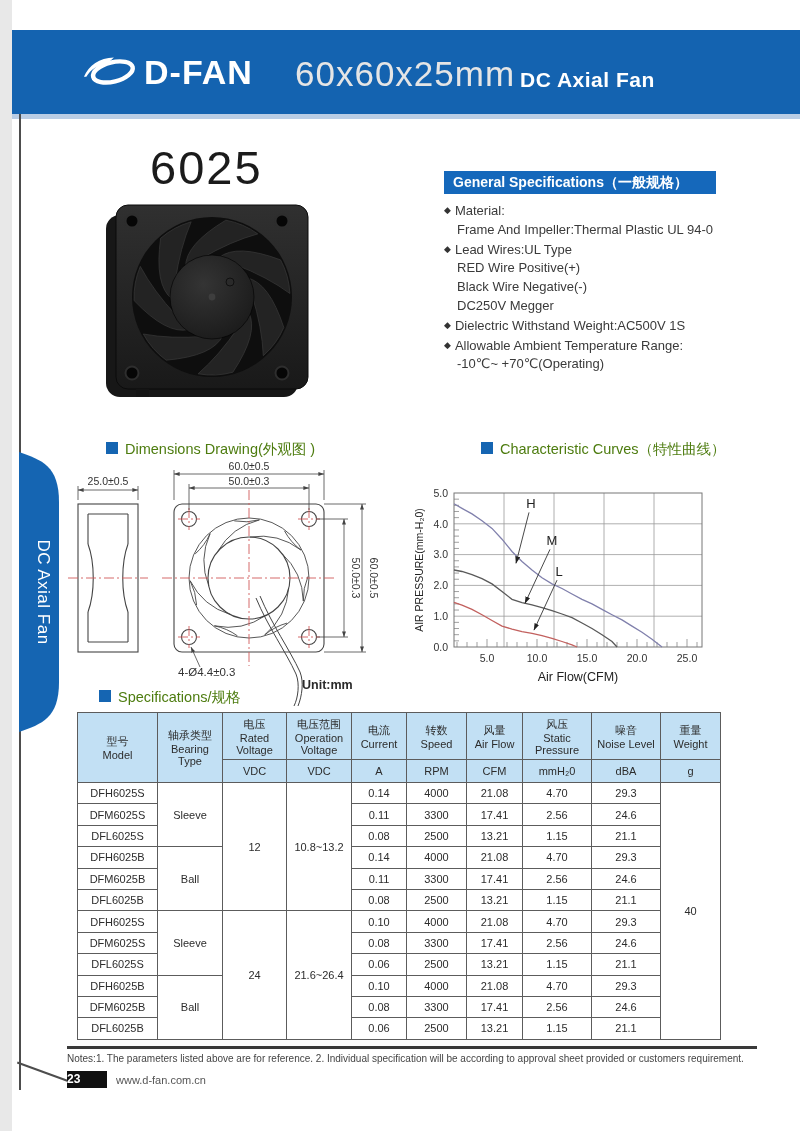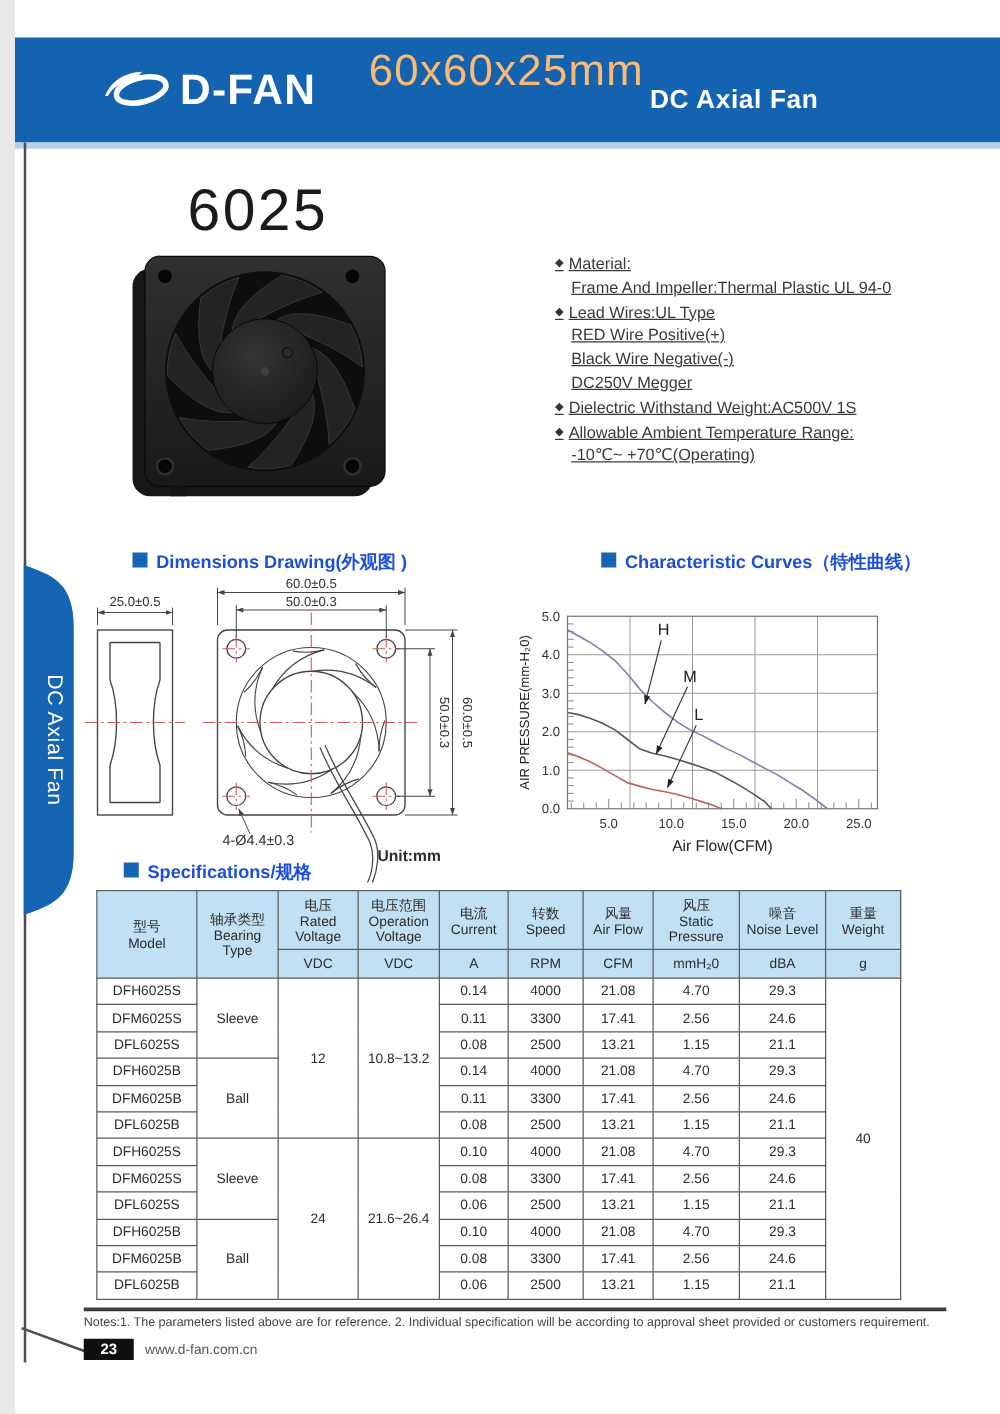--- a/index.html
+++ b/index.html
@@ -3,59 +3,59 @@
 <meta charset="utf-8">
 <style>
   html,body{margin:0;padding:0;background:#e8e8e8;}
   .page{position:relative;width:800px;height:1131px;background:#ffffff;overflow:hidden;
         font-family:"Liberation Sans","DejaVu Sans",sans-serif;color:#222;margin-left:12px;}
   
   .banner{position:absolute;left:0;top:30px;width:800px;height:84px;background:#1463b0;}
   .banner-strip{position:absolute;left:0;top:114px;width:800px;height:5px;background:#b9cde5;}
   .logo-svg{position:absolute;left:70px;top:19px;}
   .logo-text{position:absolute;left:132px;top:23px;font-size:34px;font-weight:bold;color:#fff;letter-spacing:1px;}
-  .banner-title{position:absolute;left:283px;top:7px;font-size:35px;color:#fdba74;letter-spacing:1px;}
+  .banner-title{position:absolute;left:283px;top:24px;font-size:35px;color:#e5e5e5;letter-spacing:1px;}
   .banner-sub{position:absolute;left:508px;top:38px;font-size:21px;font-weight:bold;color:#fff;letter-spacing:0.5px;}
   
   .left-line{position:absolute;left:7px;top:114px;width:2px;height:976px;background:#4d4d4d;}
   .left-diag{position:absolute;left:2px;top:1080px;width:54px;height:2px;background:#4d4d4d;
              transform-origin:right center;transform:rotate(20deg);}
   .right-line{position:absolute;left:793px;top:114px;width:1px;height:932px;background:#b5b5b5;}
   
   .side-tab{position:absolute;left:0;top:448px;}
   
   .model-number{position:absolute;left:138px;top:140px;font-size:47px;color:#1b1b1b;letter-spacing:2px;}
   .fan-photo{position:absolute;left:90px;top:203px;}
   
   .gs-bar{position:absolute;left:432px;top:171px;width:272px;height:23px;background:#1568bb;
           color:#fff;font-size:14px;font-weight:bold;line-height:23px;padding-left:9px;box-sizing:border-box;}
   .gs-list{position:absolute;left:432px;top:201px;width:345px;}
-  .gs-item{font-size:13px;line-height:18.8px;color:#3a3a3a;white-space:nowrap;text-decoration:underline;}
+  .gs-item{font-size:13px;line-height:18.8px;color:#3a3a3a;white-space:nowrap;}
   .gs-item.b::before{content:"◆";font-size:9px;margin-right:4px;vertical-align:2px;color:#333;}
   .gs-item.i{padding-left:13px;}
   
-  .sec-title{position:absolute;font-size:14.5px;font-weight:bold;color:#1d4ed8;white-space:nowrap;padding-left:32px;}
+  .sec-title{position:absolute;font-size:14.5px;font-weight:normal;color:#4d7c0f;white-space:nowrap;padding-left:32px;}
   .sec-title .sq{display:inline-block;width:12px;height:12px;background:#1565b2;margin-right:7px;}
   
   .dim-svg{position:absolute;left:50px;top:460px;}
   .chart-svg{position:absolute;left:400px;top:455px;}
   
   .spec-table{position:absolute;left:65px;top:712px;border-collapse:collapse;table-layout:fixed;}
   .spec-table th,.spec-table td{border:1px solid #5c5c5c;text-align:center;vertical-align:middle;
       font-size:11px;color:#2c2c2c;padding:0;font-weight:normal;}
   .spec-table thead th{background:#c2e0f4;}
   .spec-table thead tr:first-child th{height:46px;}
   .spec-table thead tr:last-child th{height:22px;}
   .spec-table tbody td{height:20.4px;background:#fff;}
   .spec-table{border:1.5px solid #444;}
   
   .foot-rule{position:absolute;left:55px;top:1046px;width:690px;height:2.5px;background:#3a3a3a;}
   .notes{position:absolute;left:55px;top:1053px;width:700px;font-size:10px;color:#444;}
   .page-box{position:absolute;left:55px;top:1071px;width:40px;height:17px;background:#101010;color:#fff;
-            font-size:12px;font-weight:bold;text-align:center;line-height:17px;}
+            font-size:12px;font-weight:bold;text-align:left;line-height:17px;}
   .website{position:absolute;left:104px;top:1074px;font-size:11px;color:#555;}
 </style>
 </head>
 <body>
 
 <div class="page">
 
   <div class="banner">
     <svg class="logo-svg" width="58" height="44" viewBox="0 0 60 34">
       <path d="M2,23 C7,11 18,3.5 33,3 L26,9.5 C16,10.5 9,15.5 4.5,23 Z" fill="#ffffff"></path>
@@ -103,20 +103,21 @@
     <circle cx="110" cy="94" r="42" fill="url(#hubG)" stroke="#000" stroke-width="0.6"></circle>
     <circle cx="110" cy="94" r="3.4" fill="#3e3e3e"></circle>
     <circle cx="128" cy="79" r="4" fill="#2a2a2a" stroke="#101010"></circle>
     <circle cx="30" cy="18" r="6.5" fill="#060606" stroke="#2e2e2e" stroke-width="2"></circle>
     <circle cx="180" cy="18" r="6.5" fill="#060606" stroke="#2e2e2e" stroke-width="2"></circle>
     <circle cx="30" cy="170" r="6.5" fill="#060606" stroke="#2e2e2e" stroke-width="2"></circle>
     <circle cx="180" cy="170" r="6.5" fill="#060606" stroke="#2e2e2e" stroke-width="2"></circle>
     <rect x="34" y="186" width="13" height="8" fill="#141414"></rect>
   </svg>
 
+  <div class="gs-bar">General Specifications（一般规格）</div>
   <div class="gs-list" id="gs-list">
       <div class="gs-item b">Material:</div>
       <div class="gs-item i">Frame And Impeller:Thermal Plastic UL 94-0</div>
       <div class="gs-item b">Lead Wires:UL Type</div>
       <div class="gs-item i">RED Wire Positive(+)</div>
       <div class="gs-item i">Black Wire Negative(-)</div>
       <div class="gs-item i">DC250V Megger</div>
       <div class="gs-item b">Dielectric Withstand Weight:AC500V 1S</div>
       <div class="gs-item b">Allowable Ambient Temperature Range:</div>
       <div class="gs-item i">-10℃~ +70℃(Operating)</div>

